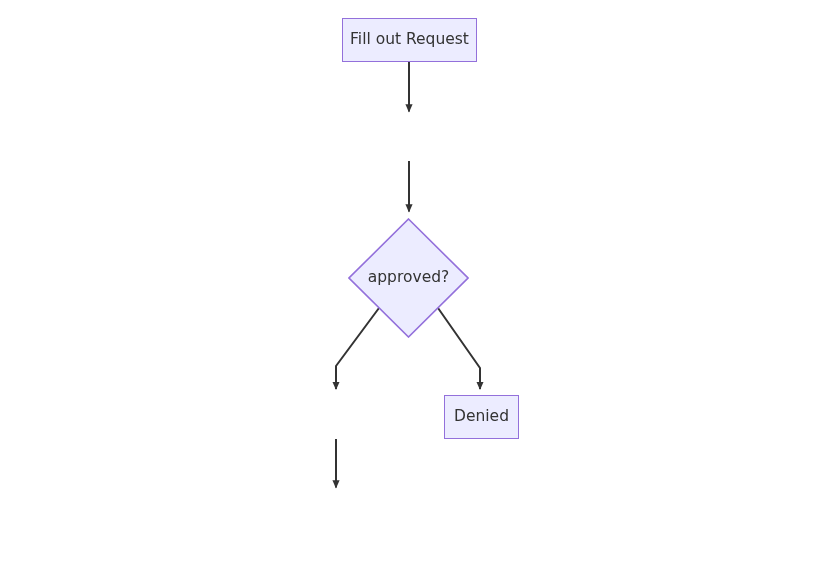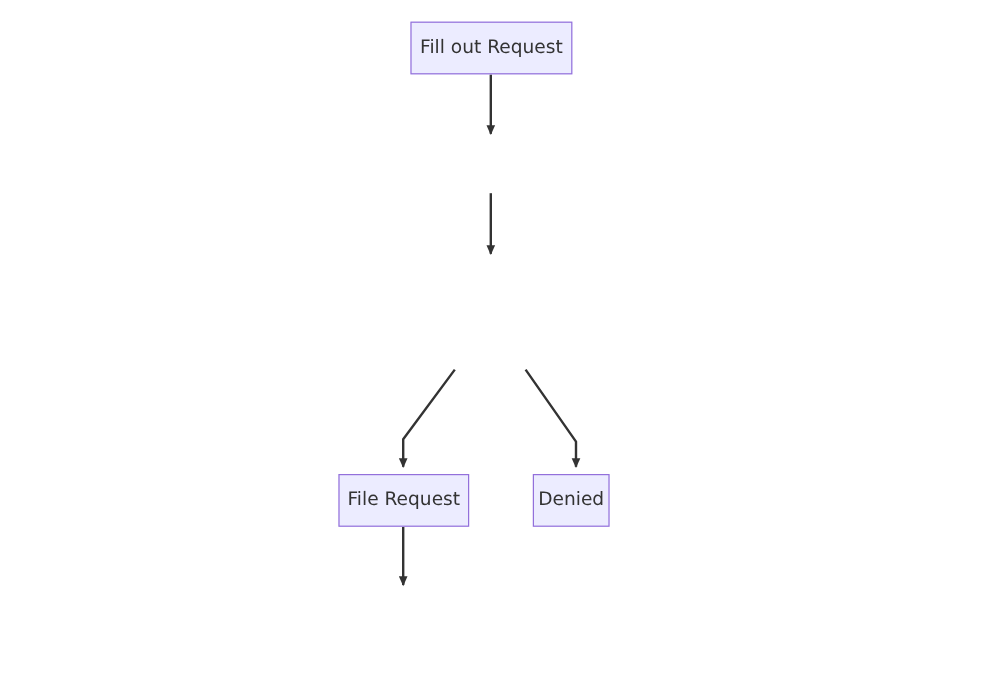--- a/index.html
+++ b/index.html
@@ -91,23 +91,26 @@
     <path d="M 438 308 L 480 368 L 480 389" stroke="#333333" stroke-width="2" fill="none" stroke-linejoin="round" marker-end="url(#arrowhead)"></path>
 
     <path d="M 336 439 L 336 487.5" stroke="#333333" stroke-width="2" fill="none" marker-end="url(#arrowhead)"></path>
   </svg>
 
   <div class="node" style="left:342px; top:18px; width:135px; height:44px;">
     <span class="node-label">Fill out Request</span>
   </div>
 
 
-
-  <div class="node" style="left:282px; top:395px; width:109px; height:44px;">
-    <span class="node-label">File Request</span>
+  <div class="decision" style="left:348px; top:218px; width:121px; height:120px;">
+    <svg class="decision-shape" viewBox="0 0 121 120" preserveAspectRatio="none" xmlns="http://www.w3.org/2000/svg">
+      <polygon points="60.5,1 120,60 60.5,119 1,60" fill="#ececff" stroke="#9370db" stroke-width="1.6"></polygon>
+    </svg>
+    <span class="decision-label">approved?</span>
   </div>
 
-  <div class="node" style="left:444px; top:395px; width:64px; height:44px;">
+
+  <div class="node" style="left:444px; top:395px; width:75px; height:44px;">
     <span class="node-label">Denied</span>
   </div>
 
 
 </div>
 
 </body></html>

